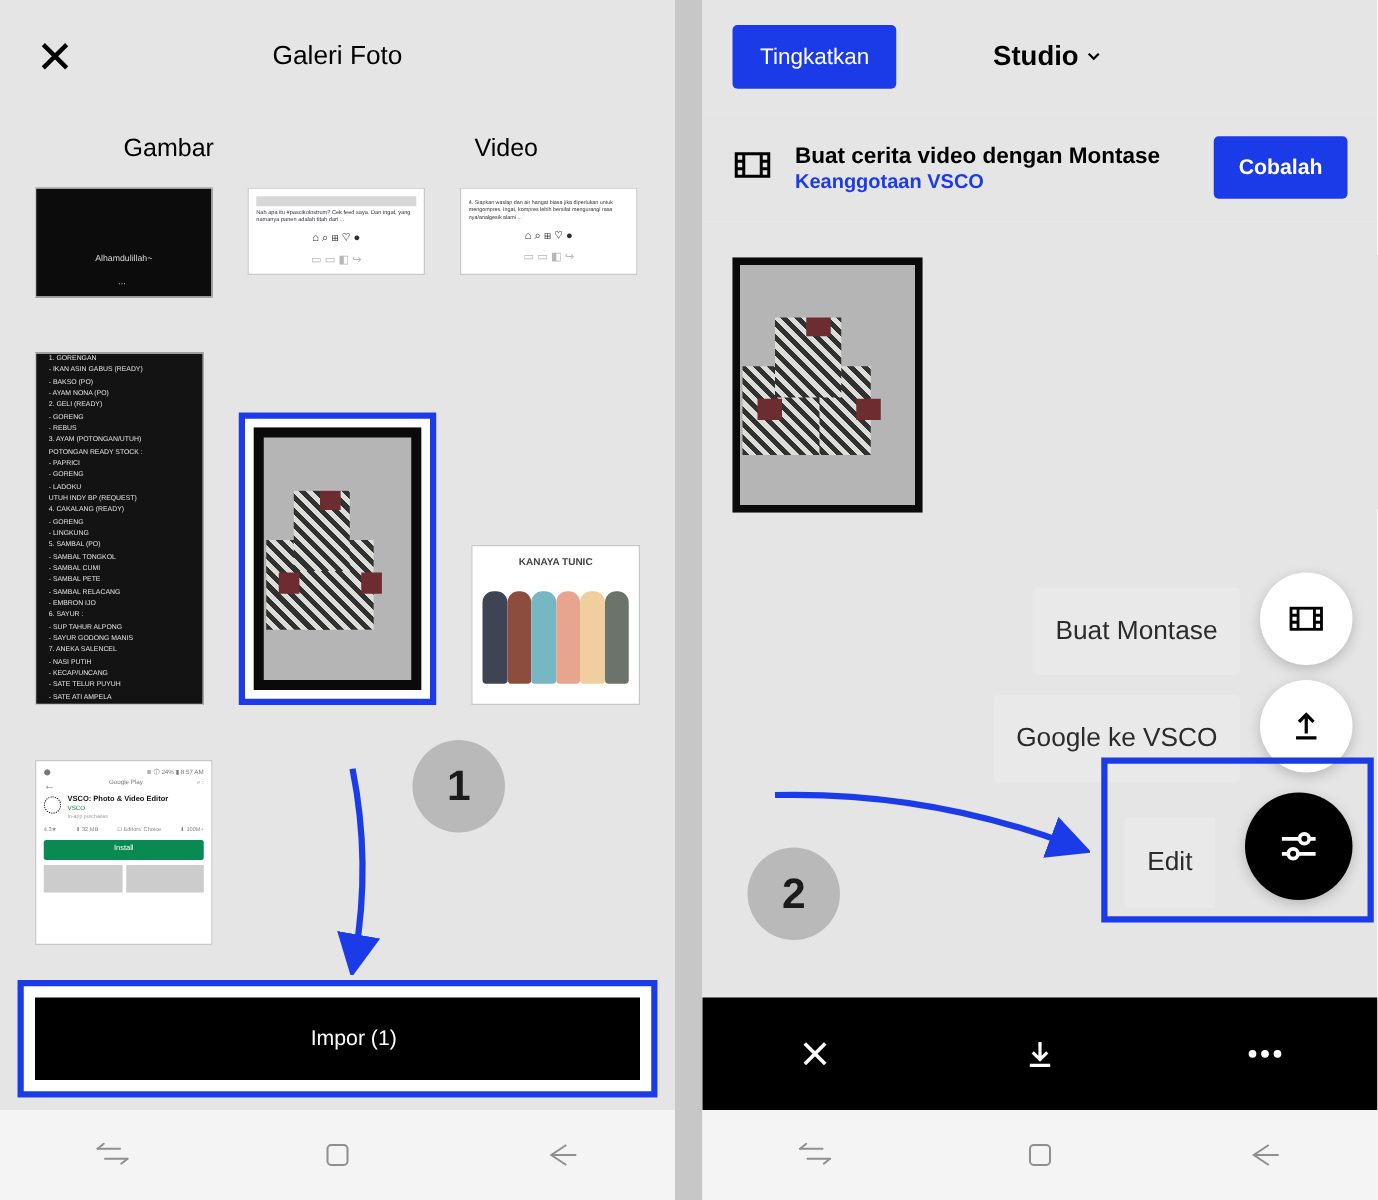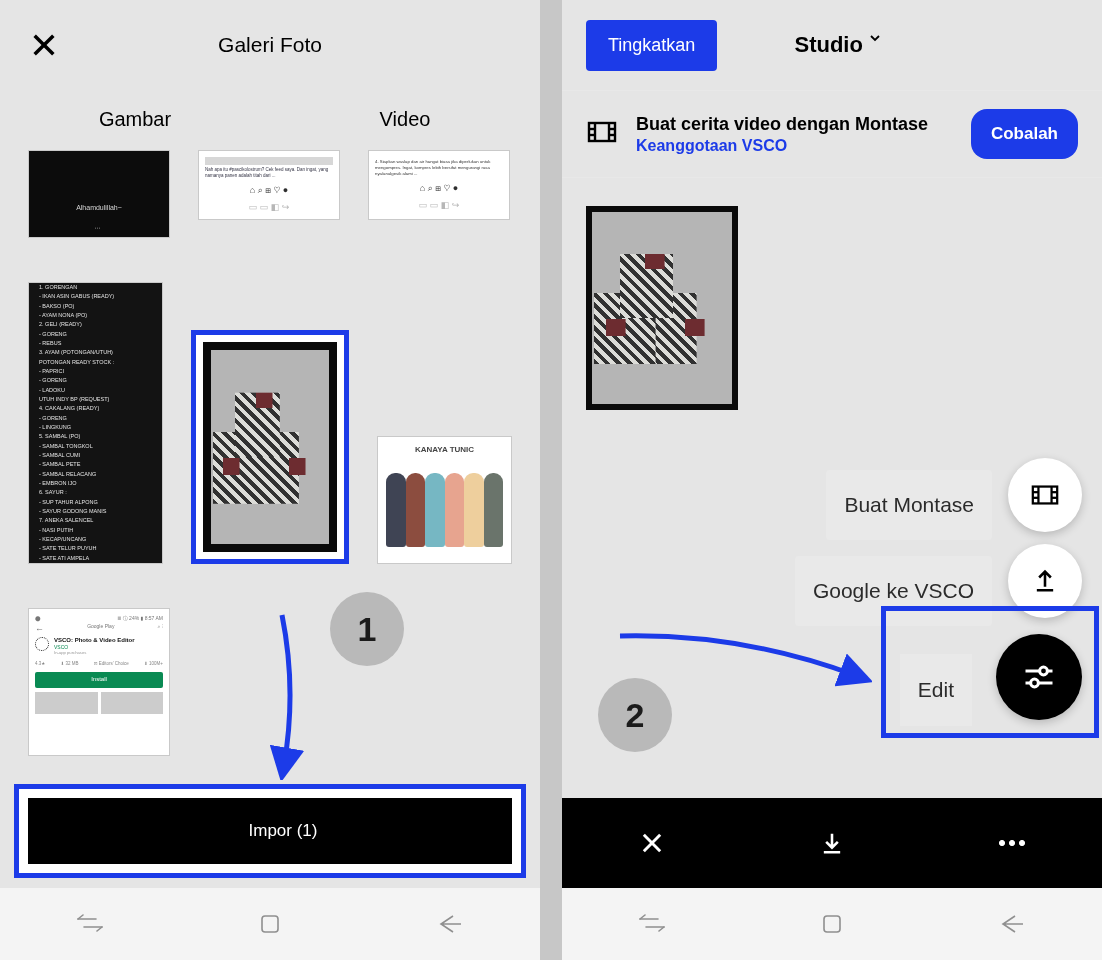--- a/index.html
+++ b/index.html
@@ -49,27 +49,27 @@
   .import-box { position:absolute; left:14px; right:14px; bottom:10px; height:94px; border:5px solid #1c3be8; background:#fff; padding:9px; }
   .import-btn { width:100%; height:100%; background:#000; color:#fff; font-size:17px; display:flex; align-items:center; justify-content:center; font-weight:500;padding-left:26px; }
 
   .num-badge { position:absolute; width:74px; height:74px; border-radius:50%; background:#b9b9b9; color:#1b1b1b; font-size:34px; font-weight:700; display:flex; align-items:center; justify-content:center; }
   .s1 .num-badge { left:330px; bottom:222px; }
   .arrow1 { position:absolute; left:262px; bottom:108px; }
 
   
   .s2-top { height:90px; display:flex; align-items:center; justify-content:space-between; padding:0 24px; }
   .upgrade { background:#1c3be8; color:#fff; font-weight:400; font-size:18px; padding:15px 22px; border-radius:4px; }
-  .studio { font-size:22px; font-weight:600; color:#000; display:flex; align-items:flex-start; gap:6px; }
+  .studio { font-size:22px; font-weight:600; color:#000; display:flex; align-items:center; gap:6px; }
   .studio-chevron { width:12px; height:12px; }
   .s2-banner { height:88px; border-top:1px solid #e8e8e8; border-bottom:1px solid #e8e8e8; display:flex; align-items:center; padding:0 24px; gap:18px; }
   .film-big svg { width:32px; height:32px; }
   .banner-txt h3 { font-size:18px; font-weight:700; color:#000; margin-bottom:2px; }
   .banner-txt a { font-size:16px; color:#1c3be8; font-weight:700; text-decoration:none; }
-  .try-btn { margin-left:auto; background:#1c3be8; color:#fff; font-size:17px; font-weight:700; padding:15px 20px; border-radius:16px; }
+  .try-btn { margin-left:auto; background:#1c3be8; color:#fff; font-size:17px; font-weight:700; padding:15px 20px; border-radius:4px; }
   .s2-body { flex:1; position:relative; padding:28px 24px 0; }
   .studio-thumb { width:152px; height:204px; border:6px solid #0a0a0a; background:
     linear-gradient(#b5b5b5,#b5b5b5) 0 0/100% 22% no-repeat,
     linear-gradient(#6d2c30,#6d2c30) 44% 23%/14% 9% no-repeat,
     repeating-linear-gradient(45deg,#313131 0 4px,#dcdcd8 4px 8px) 32% 29%/38% 37% no-repeat,
     linear-gradient(#6d2c30,#6d2c30) 12% 61%/14% 9% no-repeat,
     linear-gradient(#6d2c30,#6d2c30) 77% 61%/14% 9% no-repeat,
     repeating-linear-gradient(45deg,#313131 0 4px,#dcdcd8 4px 8px) 3% 67%/44% 37% no-repeat,
     repeating-linear-gradient(45deg,#313131 0 4px,#dcdcd8 4px 8px) 55% 67%/44% 37% no-repeat,
     #b5b5b5; }

